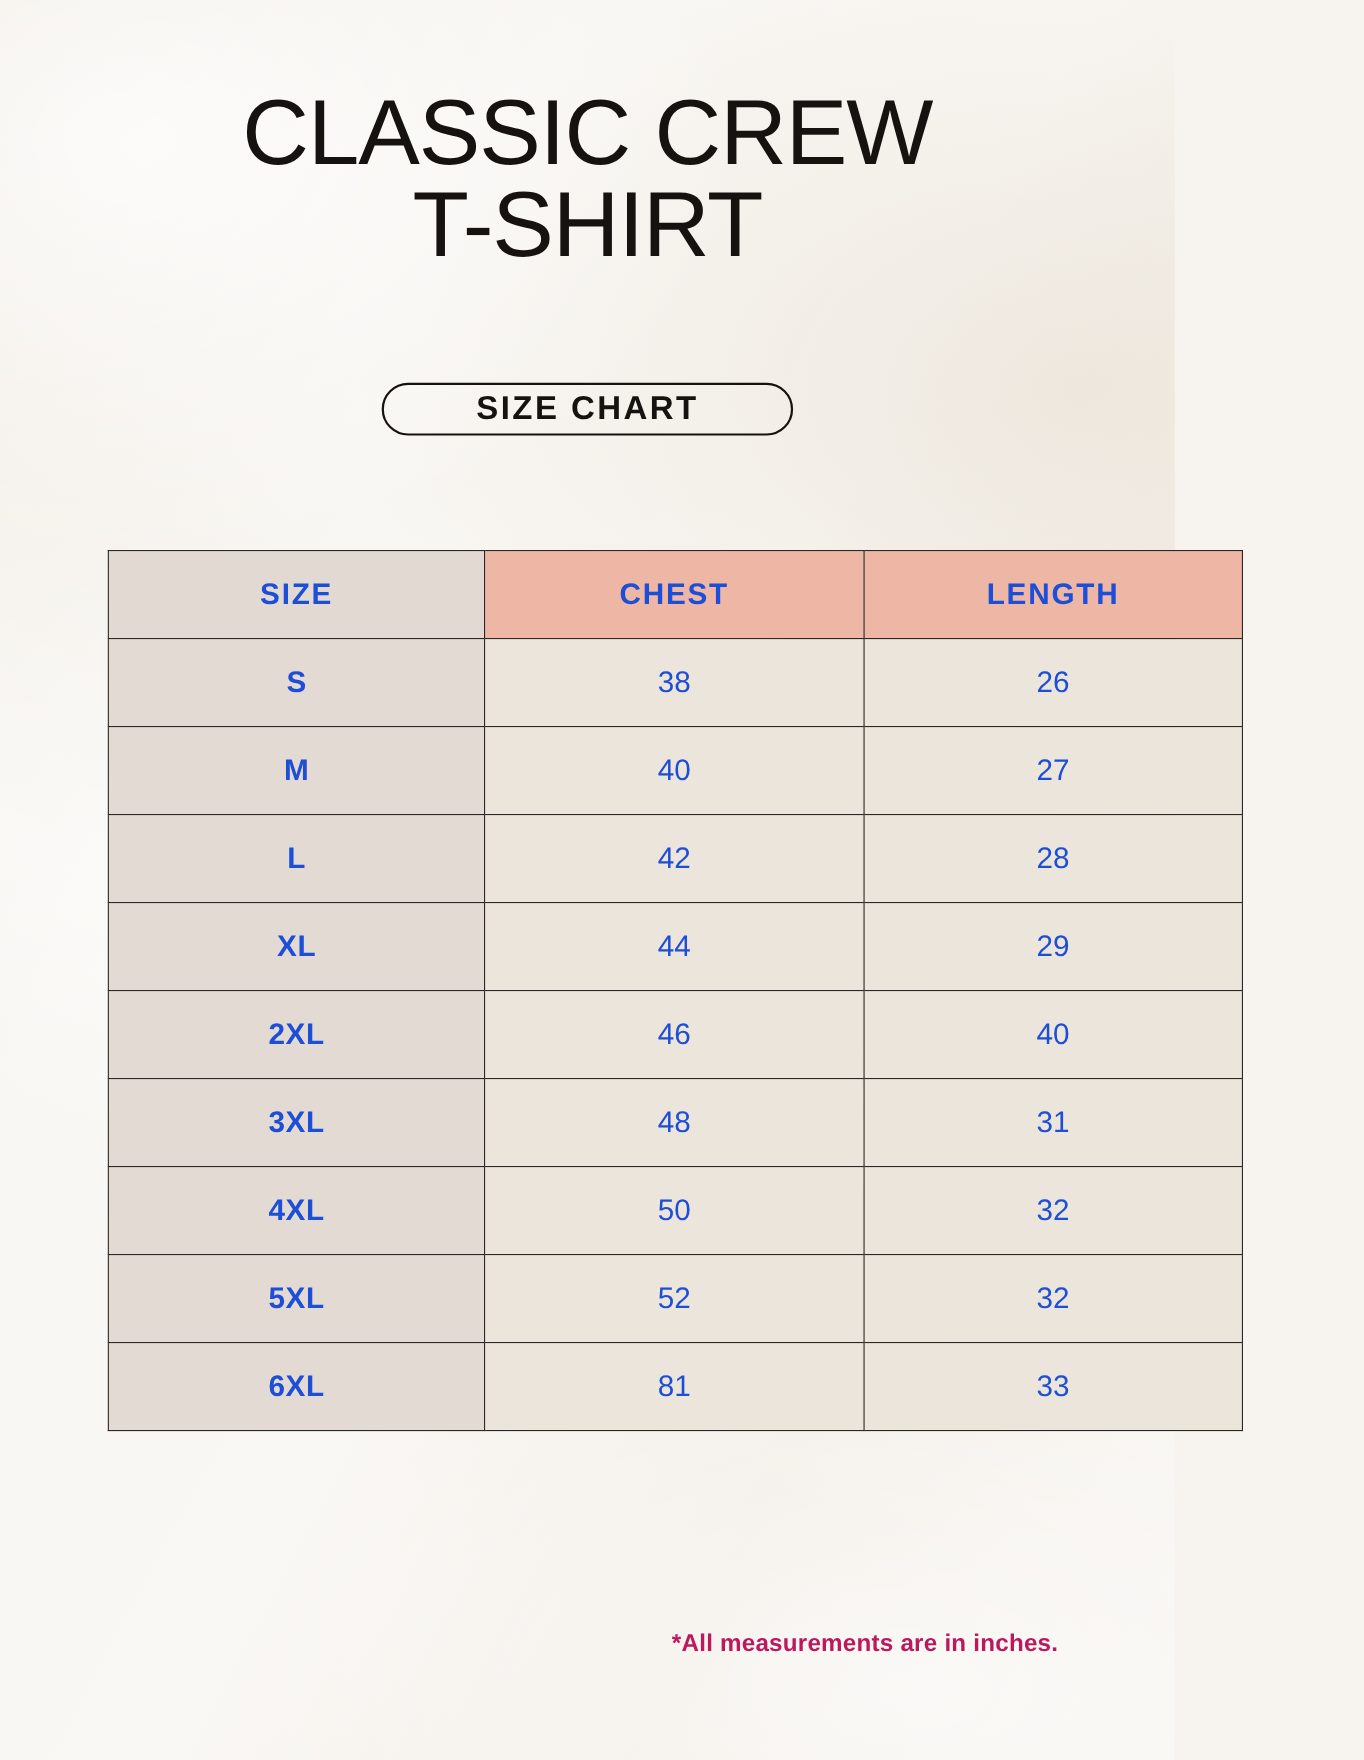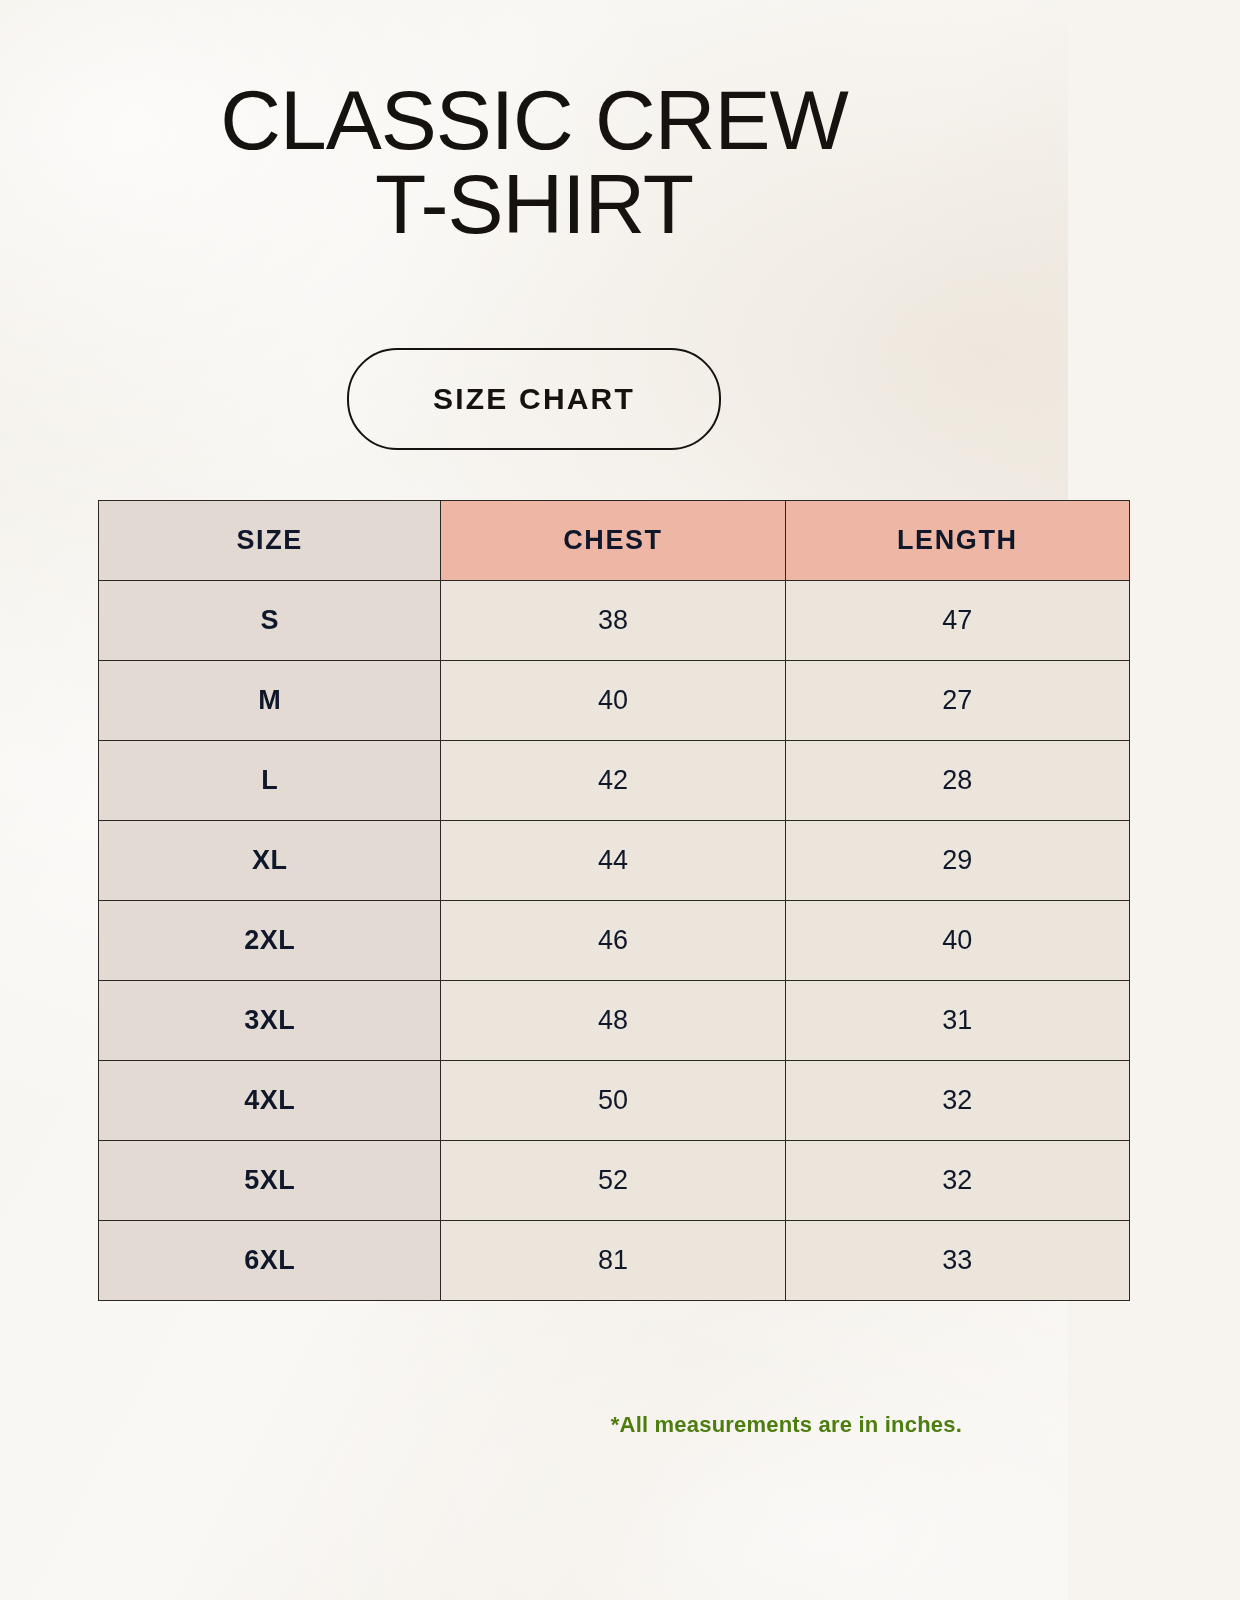--- a/index.html
+++ b/index.html
@@ -59,21 +59,21 @@
     position: absolute;
     top: 348px;
     left: 0;
     right: 0;
     display: flex;
     justify-content: center;
   }
   .pill {
     border: 2.5px solid #15120f;
     border-radius: 50px;
-    padding: 32px 84px;
+    padding: 5px 84px;
     font-size: 30px;
     letter-spacing: 2.2px;
     font-weight: 700;
     color: #15120f;
     background: transparent;
   }
 
   .table-wrap {
     position: absolute;
     top: 500px;
@@ -86,21 +86,21 @@
     width: 100%;
     table-layout: fixed;
   }
   table.size-table th,
   table.size-table td {
     border: 1.6px solid #2b2724;
     height: 77px;
     text-align: center;
     vertical-align: middle;
     font-size: 27px;
-    color: #0f172a;
+    color: #1d4ed8;
   }
   table.size-table th {
     font-weight: 700;
     font-size: 27px;
     letter-spacing: 1.6px;
   }
   col.c-size { width: 33.2%; }
   col.c-chest { width: 33.4%; }
   col.c-length { width: 33.4%; }
 
@@ -113,24 +113,24 @@
     font-size: 28px;
     letter-spacing: 0.5px;
   }
   td.cell-val {
     background: #ece5dc;
     font-weight: 400;
   }
 
   .footnote {
     position: absolute;
-    top: 1412px;
+    top: 1481px;
     right: 106px;
     font-size: 22px;
-    color: #4d7c0f;
+    color: #be185d;
     font-weight: 700;
     letter-spacing: 0.2px;
   }
 </style>
 </head>
 <body>
 
 <div class="page">
   <div class="bg-layer bg-a"></div>
   <div class="bg-layer bg-b"></div>
@@ -154,21 +154,21 @@
         <tr>
           <th class="head-size">SIZE</th>
           <th class="head-chest">CHEST</th>
           <th class="head-length">LENGTH</th>
         </tr>
       </thead>
       <tbody>
         <tr>
           <td class="cell-size">S</td>
           <td class="cell-val">38</td>
-          <td class="cell-val">47</td>
+          <td class="cell-val">26</td>
         </tr>
         <tr>
           <td class="cell-size">M</td>
           <td class="cell-val">40</td>
           <td class="cell-val">27</td>
         </tr>
         <tr>
           <td class="cell-size">L</td>
           <td class="cell-val">42</td>
           <td class="cell-val">28</td>

